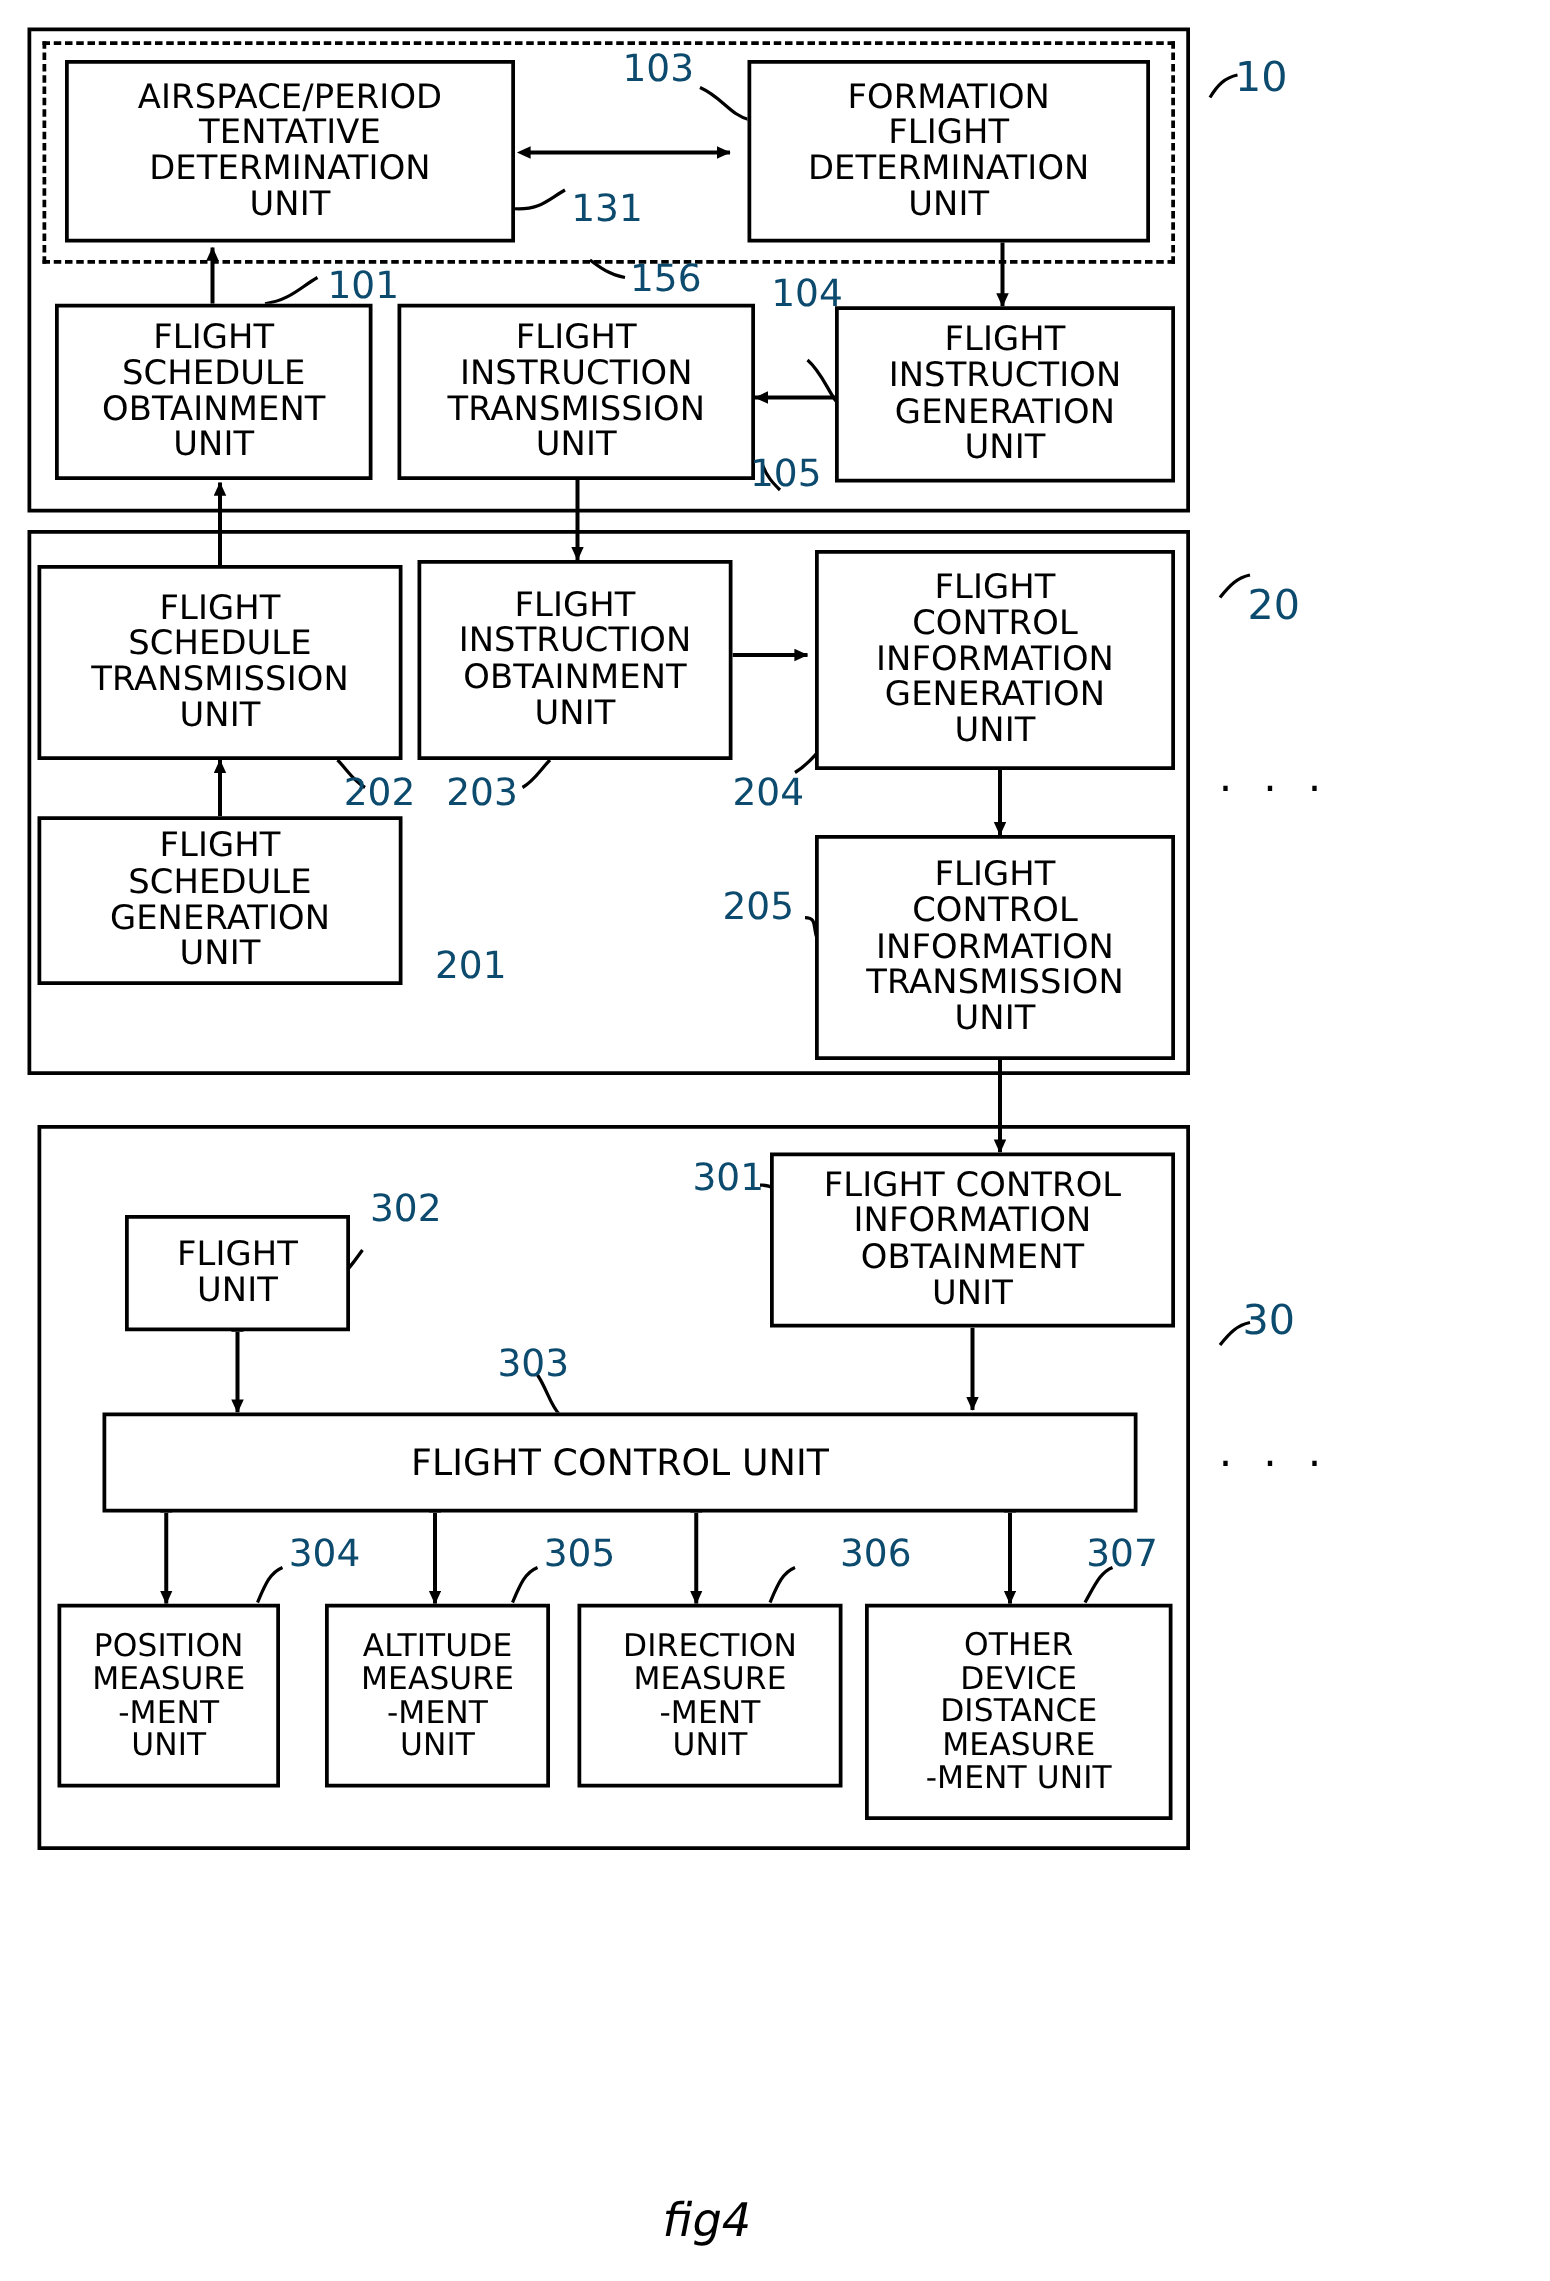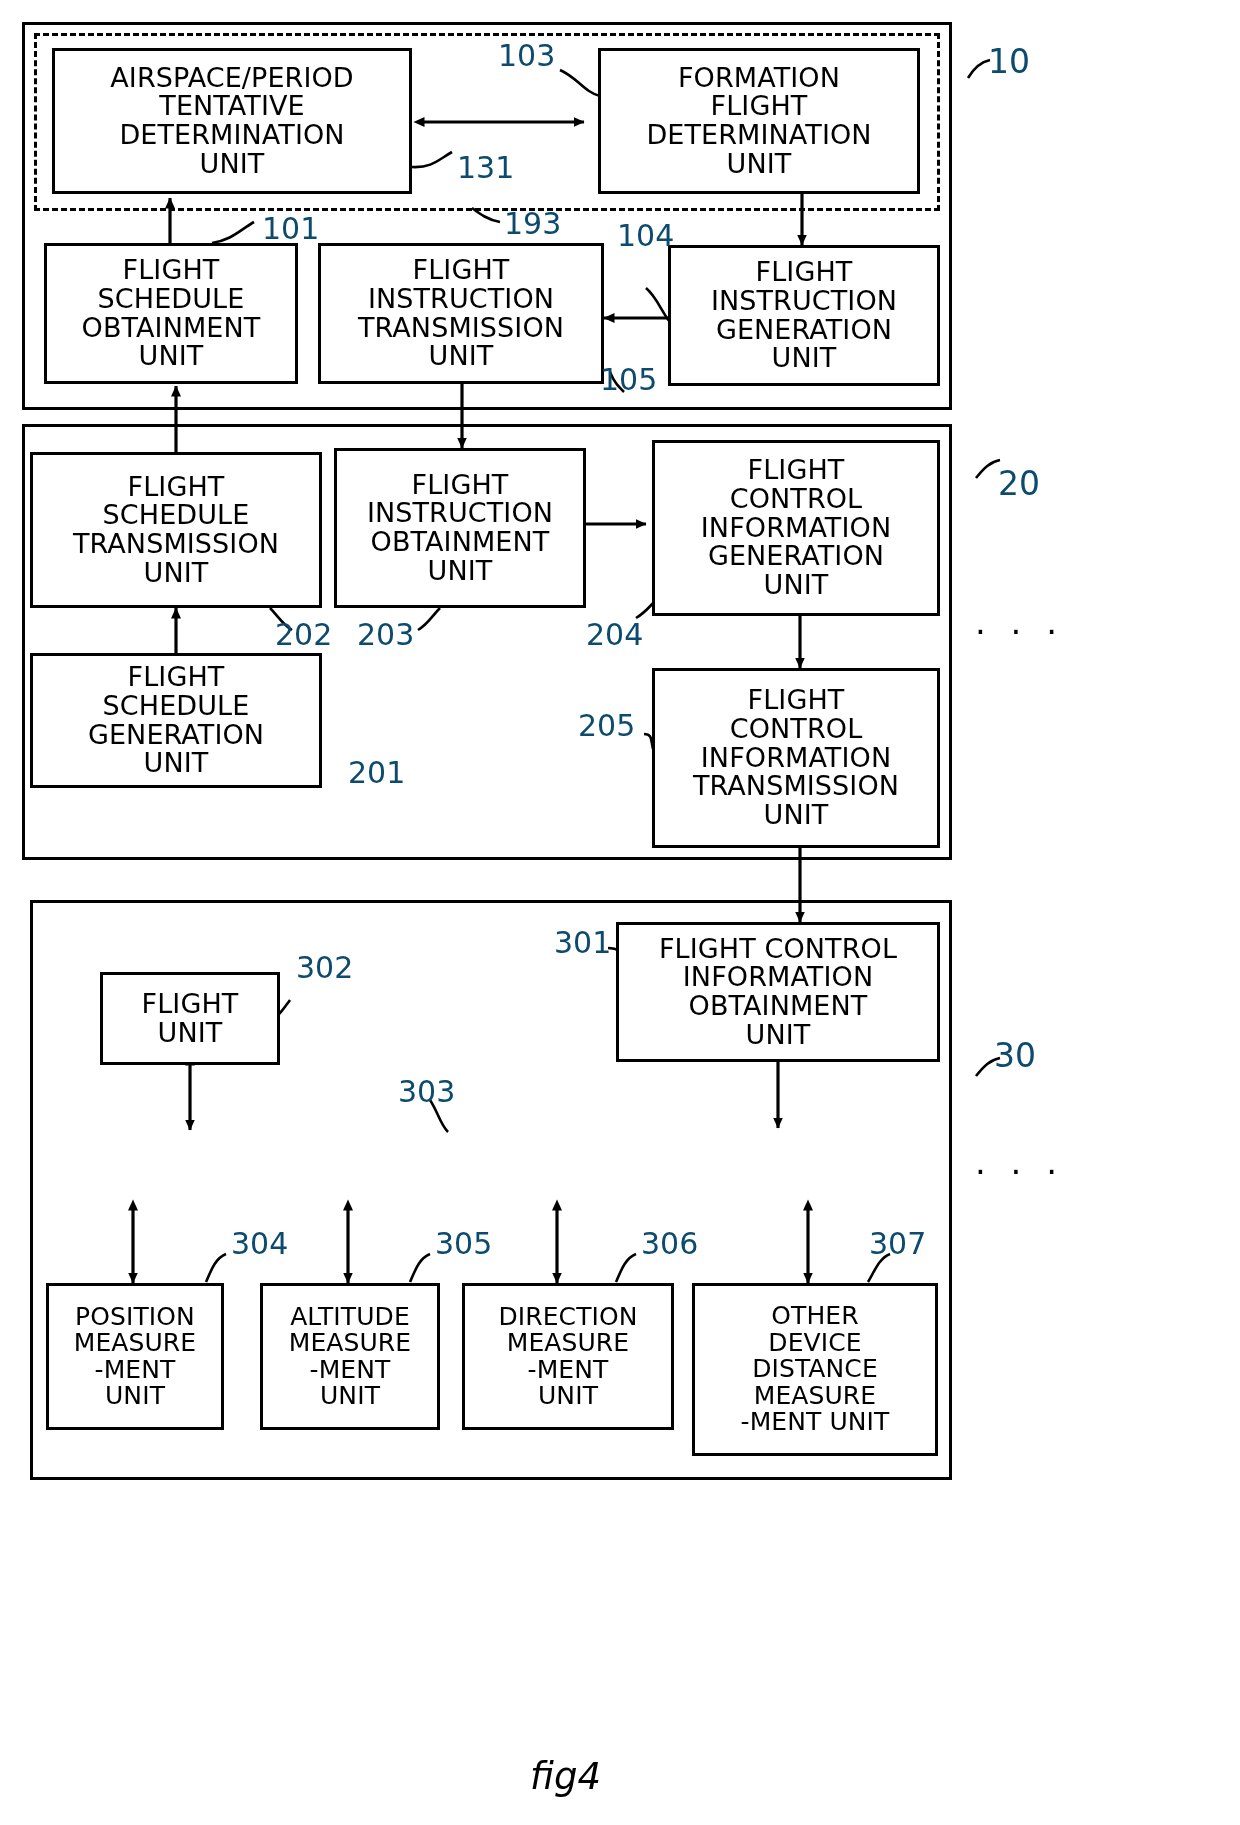--- a/index.html
+++ b/index.html
@@ -216,20 +216,21 @@
 UNIT</div>
 
   <div class="unit" style="left:616px; top:922px; width:324px; height:140px;">FLIGHT CONTROL
 INFORMATION
 OBTAINMENT
 UNIT</div>
 
   <div class="unit" style="left:100px; top:972px; width:180px; height:93px;">FLIGHT
 UNIT</div>
 
+  <div class="unit wide-bar" style="left:82px; top:1130px; width:828px; height:80px;">FLIGHT CONTROL UNIT</div>
 
   <div class="unit small" style="left:46px; top:1283px; width:178px; height:147px;">POSITION
 MEASURE
 -MENT
 UNIT</div>
 
   <div class="unit small" style="left:260px; top:1283px; width:180px; height:147px;">ALTITUDE
 MEASURE
 -MENT
 UNIT</div>
@@ -243,38 +244,38 @@
 DEVICE
 DISTANCE
 MEASURE
 -MENT UNIT</div>
 
   <div class="ref" style="left:498px; top:38px;">103</div>
   <div class="ref" style="left:457px; top:150px;">131</div>
   <div class="ref big" style="left:988px; top:42px;">10</div>
 
   <div class="ref" style="left:262px; top:211px;">101</div>
-  <div class="ref" style="left:504px; top:206px;">193</div>
+  <div class="ref" style="left:504px; top:206px;">156</div>
   <div class="ref" style="left:617px; top:218px;">104</div>
   <div class="ref" style="left:600px; top:362px;">105</div>
 
   <div class="ref big" style="left:998px; top:464px;">20</div>
   <div class="ref" style="left:275px; top:617px;">202</div>
   <div class="ref" style="left:357px; top:617px;">203</div>
   <div class="ref" style="left:586px; top:617px;">204</div>
   <div class="ref" style="left:348px; top:755px;">201</div>
   <div class="ref" style="left:578px; top:708px;">205</div>
 
   <div class="ref" style="left:554px; top:925px;">301</div>
   <div class="ref" style="left:296px; top:950px;">302</div>
   <div class="ref big" style="left:994px; top:1036px;">30</div>
   <div class="ref" style="left:398px; top:1074px;">303</div>
   <div class="ref" style="left:231px; top:1226px;">304</div>
   <div class="ref" style="left:435px; top:1226px;">305</div>
-  <div class="ref" style="left:641px; top:1226px;">306</div>
+  <div class="ref" style="left:672px; top:1226px;">306</div>
   <div class="ref" style="left:869px; top:1226px;">307</div>
 
   <div class="dots" style="left:975px; top:602px;">. . .</div>
   <div class="dots" style="left:975px; top:1142px;">. . .</div>
 
   <div class="caption" style="left:530px; top:1755px;">fig4</div>
 
 </div>
 
 </body></html>

